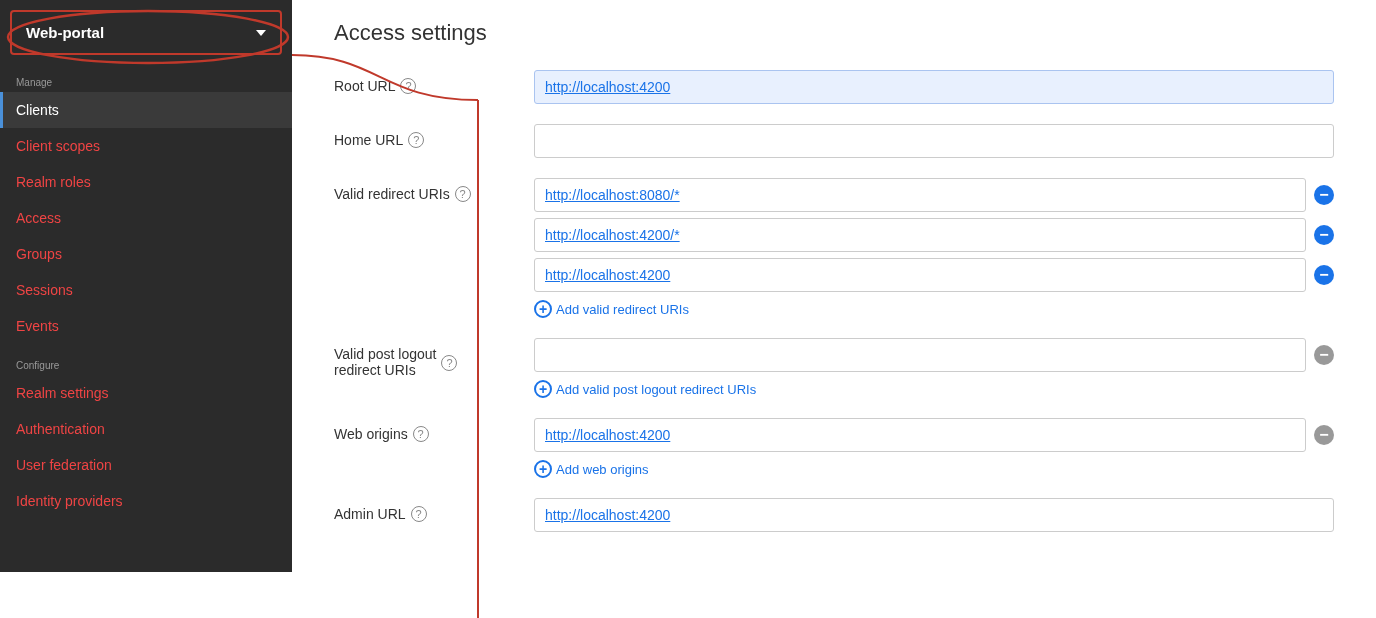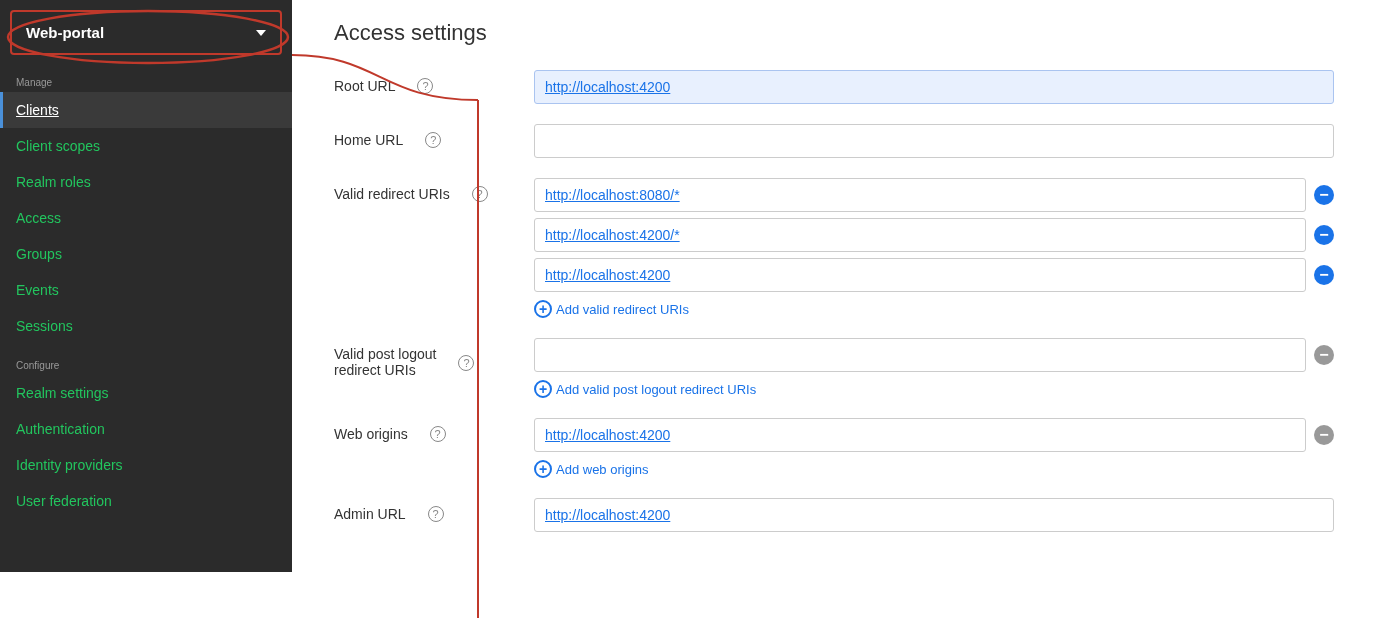--- a/index.html
+++ b/index.html
@@ -41,31 +41,30 @@
 
     .sidebar-section-label {
       color: #999;
       font-size: 10px;
       padding: 16px 16px 4px 16px;
       text-transform: none;
     }
 
     .sidebar-item {
       padding: 10px 16px;
-      color: #22c55e;
+      color: #ef4444;
       cursor: pointer;
       font-size: 14px;
     }
 
     .sidebar-item.active {
       background: #3a3a3a;
       color: #fff;
       border-left: 3px solid #4a90d9;
       padding-left: 13px;
-      text-decoration: underline;
     }
 
     
     .main {
       flex: 1;
       padding: 20px 42px;
       overflow-y: auto;
       background: #fff;
     }
 
@@ -83,21 +82,21 @@
     }
 
     .form-label {
       width: 200px;
       min-width: 200px;
       padding-top: 8px;
       color: #333;
       font-size: 14px;
       display: flex;
       align-items: center;
-      gap: 22px;
+      gap: 5px;
     }
 
     .help-icon {
       display: inline-flex;
       align-items: center;
       justify-content: center;
       width: 16px;
       height: 16px;
       border-radius: 50%;
       border: 1px solid #888;
@@ -221,39 +220,39 @@
     <div class="sidebar-item">
       <span>Realm roles</span>
     </div>
     <div class="sidebar-item">
       <span>Access</span>
     </div>
     <div class="sidebar-item">
       <span>Groups</span>
     </div>
     <div class="sidebar-item">
+      <span>Sessions</span>
+    </div>
+    <div class="sidebar-item">
       <span>Events</span>
     </div>
-    <div class="sidebar-item">
-      <span>Sessions</span>
-    </div>
 
     <div class="sidebar-section-label">Configure</div>
 
     <div class="sidebar-item">
       <span>Realm settings</span>
     </div>
     <div class="sidebar-item">
       <span>Authentication</span>
     </div>
     <div class="sidebar-item">
+      <span>User federation</span>
+    </div>
+    <div class="sidebar-item">
       <span>Identity providers</span>
-    </div>
-    <div class="sidebar-item">
-      <span>User federation</span>
     </div>
   </div>
 
   <div class="main">
     <h1 class="page-title">Access settings</h1>
 
     <div class="form-section">
       <div class="form-label">
         <span>Root URL</span>
         <span class="help-icon">?</span>

